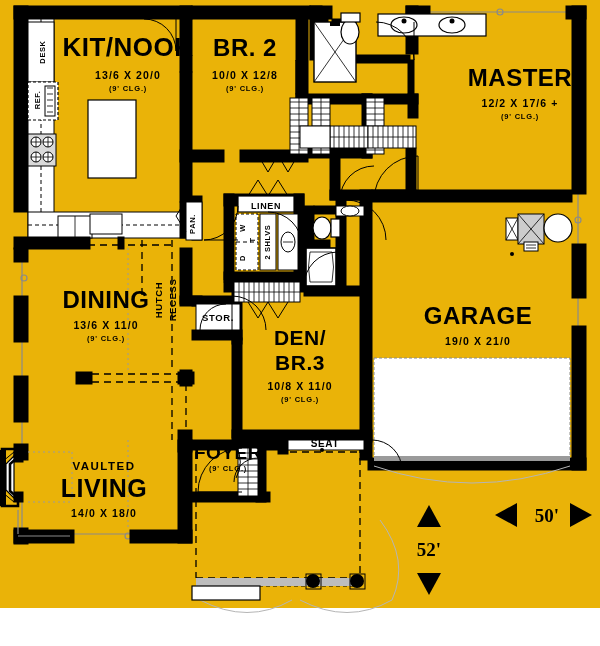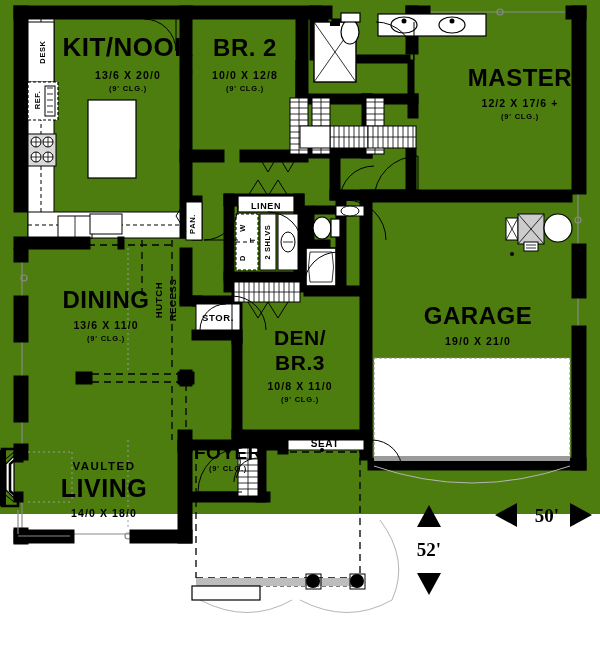--- a/index.html
+++ b/index.html
@@ -1,17 +1,17 @@
 <!DOCTYPE html>
 <html><head>
 <meta charset="utf-8">
 <style>
   html,body{margin:0;padding:0;background:#ffffff;}
   body{width:600px;height:646px;font-family:"Liberation Sans",sans-serif;overflow:hidden;}
-  #plan{position:relative;width:600px;height:514px;background:#4d7c0f;}
+  #plan{position:relative;width:600px;height:608px;background:#eab308;}
   #plan svg{position:absolute;left:0;top:0;}
   .rname{font-family:"Liberation Sans",sans-serif;font-weight:700;letter-spacing:.5px;fill:#000;text-anchor:middle;}
   .rdim{font-family:"Liberation Sans",sans-serif;font-weight:700;font-size:10.5px;letter-spacing:1.1px;fill:#000;text-anchor:middle;}
   .rclg{font-family:"Liberation Sans",sans-serif;font-weight:700;font-size:7.5px;letter-spacing:.8px;fill:#000;text-anchor:middle;}
   .tiny{font-family:"Liberation Sans",sans-serif;font-weight:700;font-size:7.5px;letter-spacing:.6px;fill:#000;text-anchor:middle;}
   .dimtxt{font-family:"Liberation Serif",serif;font-weight:700;font-size:19px;fill:#000;text-anchor:middle;}
   .wall{stroke:#000;fill:#000;}
   .thin{stroke:#000;fill:none;stroke-width:1;}
   .hair{stroke:#000;fill:none;stroke-width:0.8;}
   .gray{stroke:#8a8a8a;fill:none;stroke-width:1.2;}

